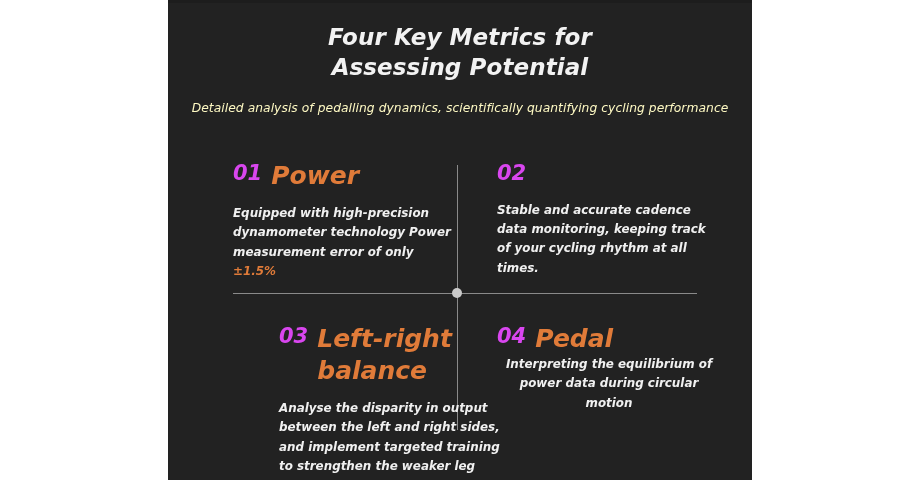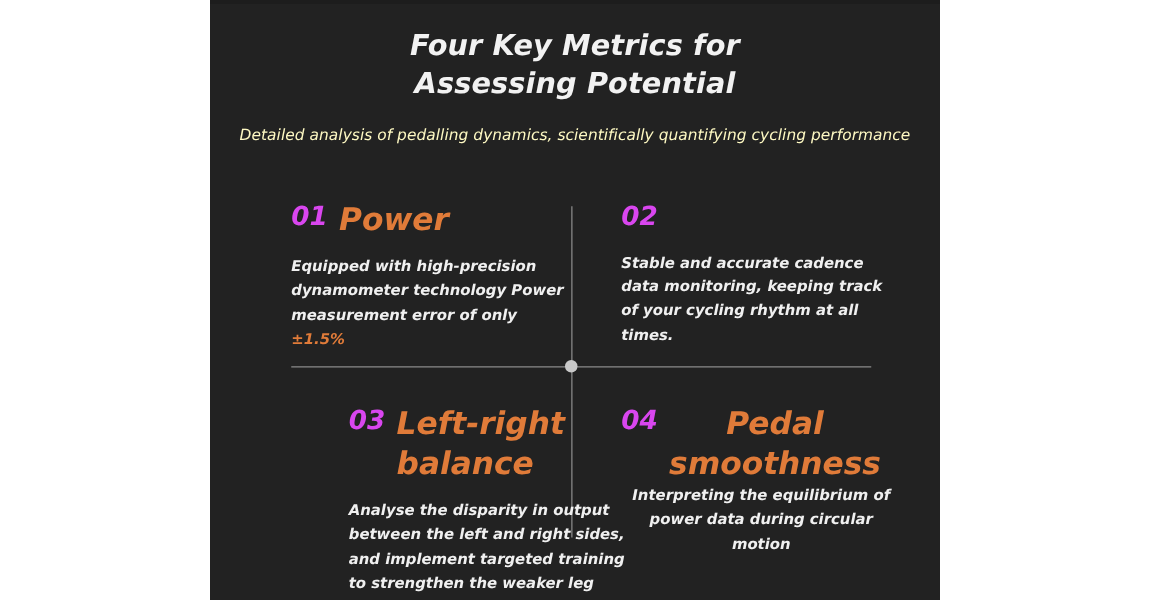--- a/index.html
+++ b/index.html
@@ -192,21 +192,20 @@
           </span>
         </div>
         <p class="q-body">Analyse the disparity in output between the left and right sides, and implement targeted training to strengthen the weaker leg</p>
       </div>
 
       <div class="quad q4">
         <div class="q-head-wrap">
           <span class="q-num">04</span>
           <span class="q-name">
             <span>Pedal</span><br>
-            <span>smoothness</span>
           </span>
         </div>
         <p class="q-body">Interpreting the equilibrium of power data during circular motion</p>
       </div>
 
     </div>
   </div>
 </div>
 
 </body></html>

